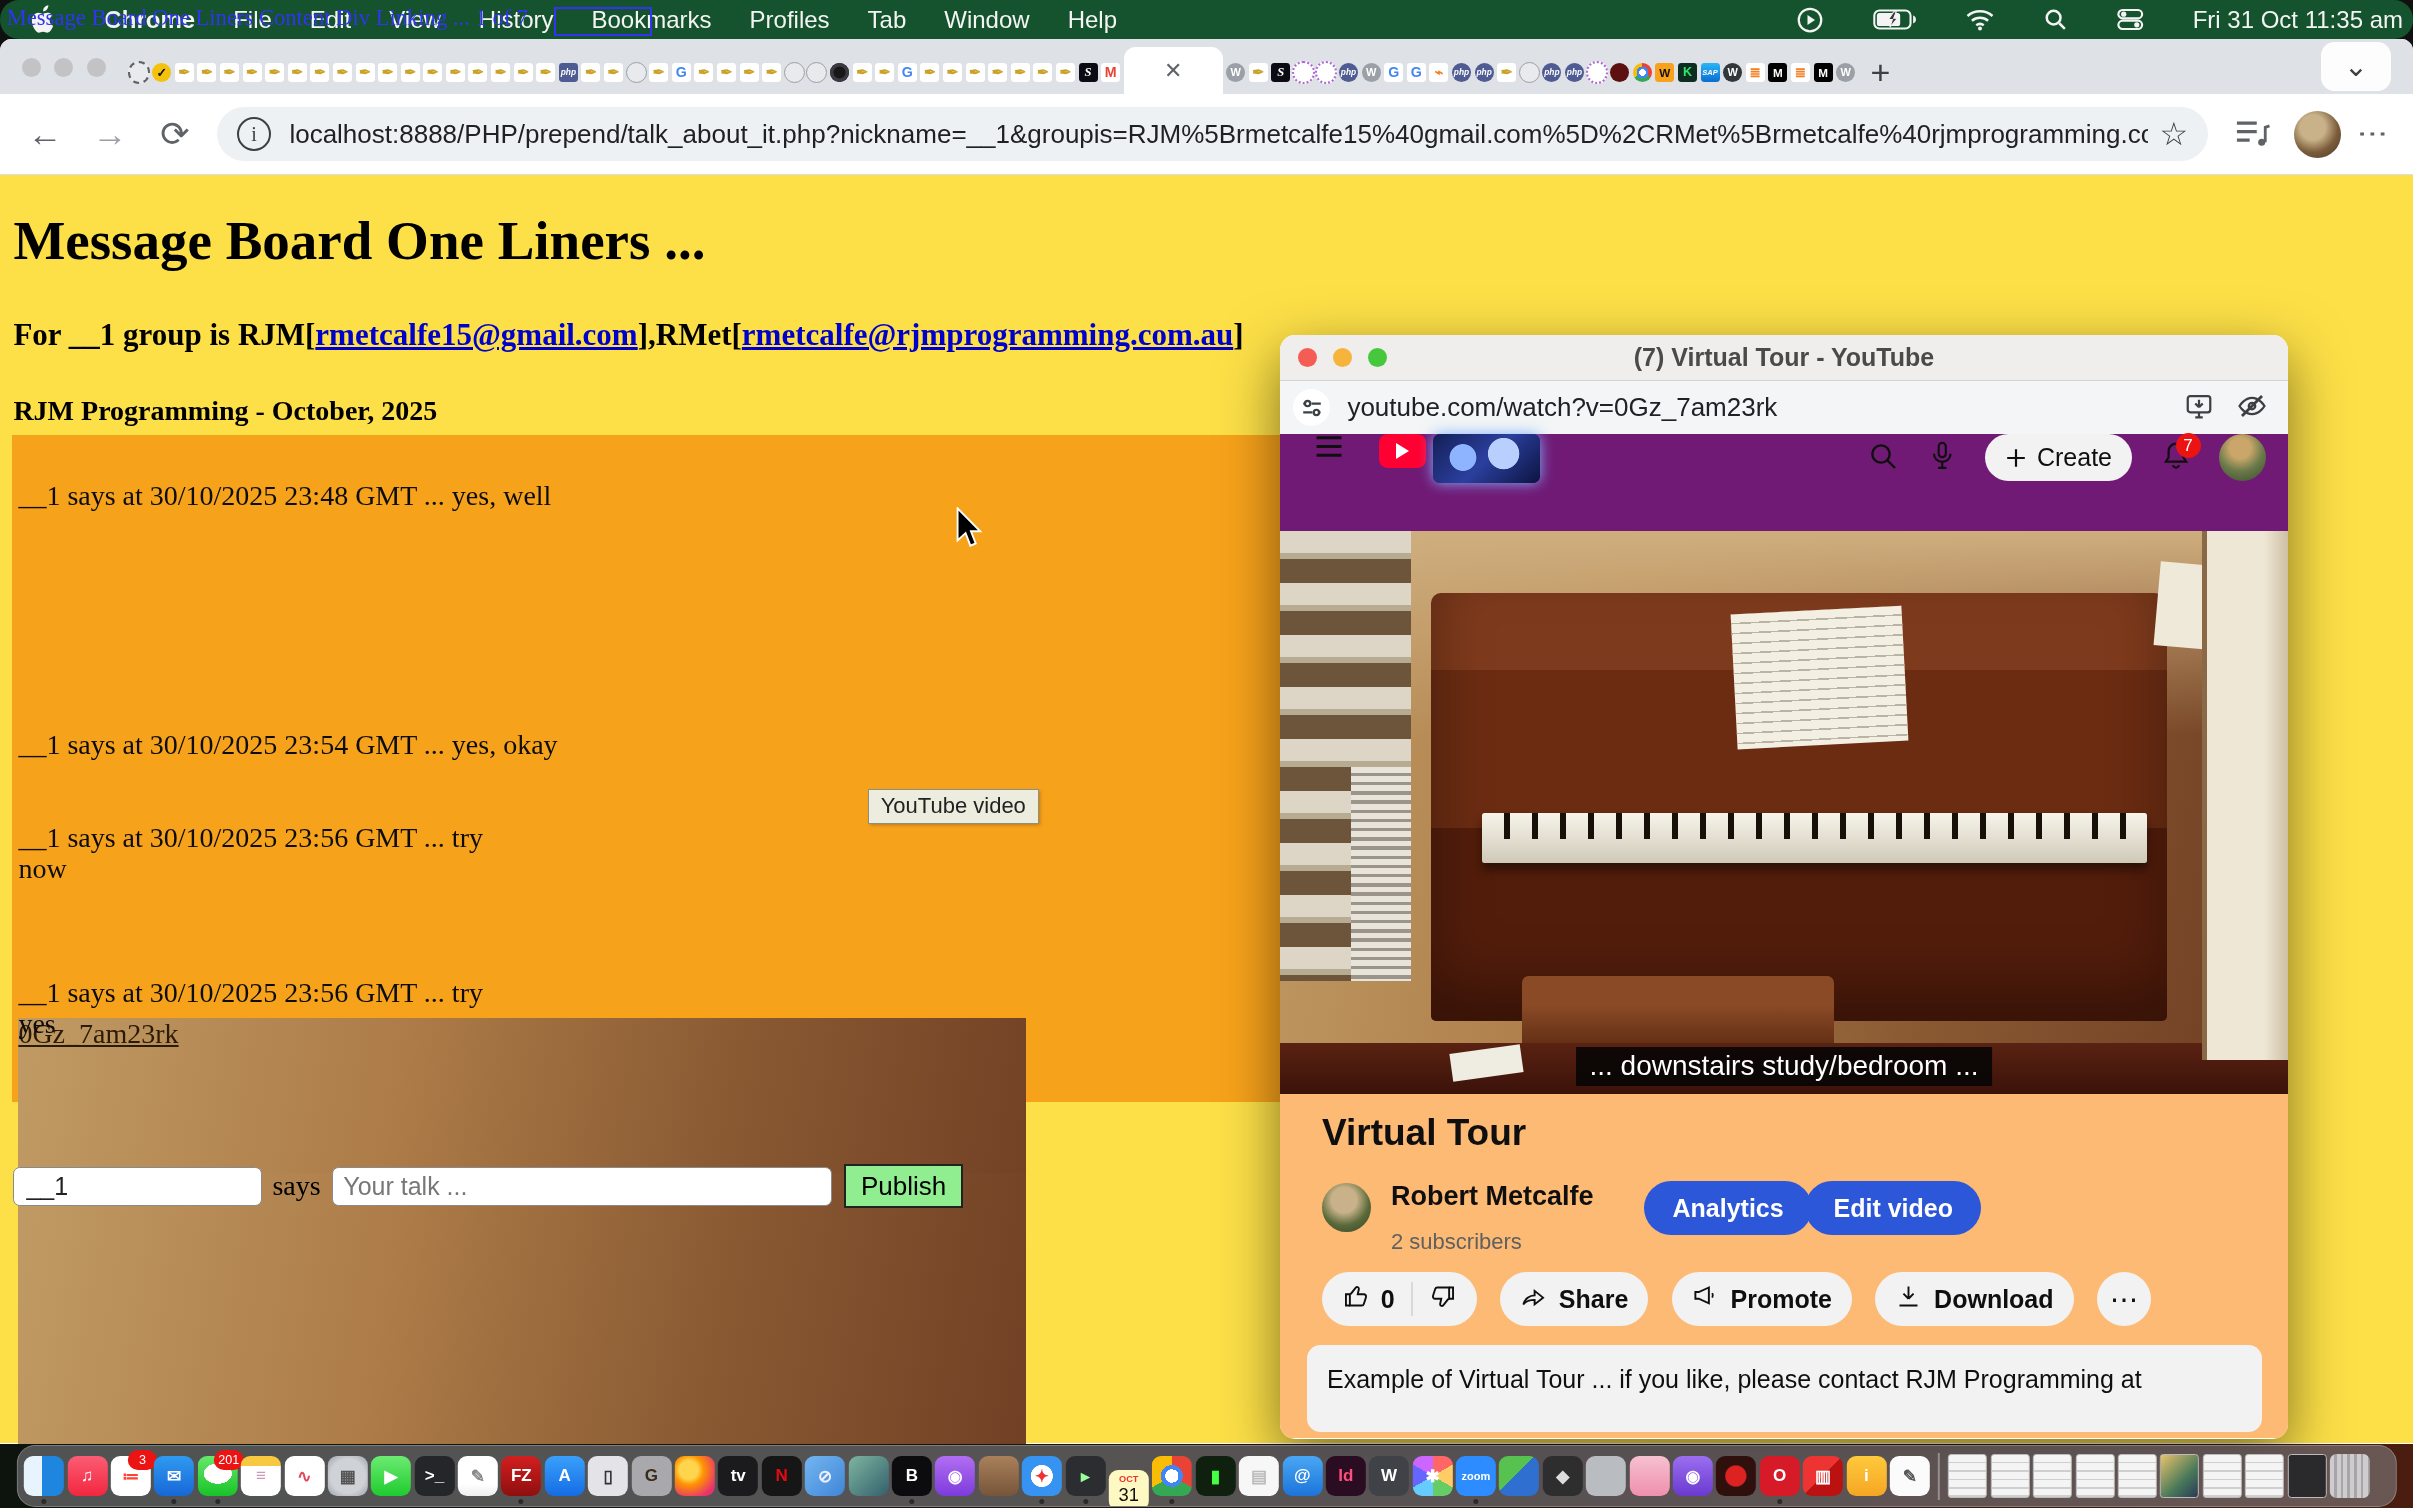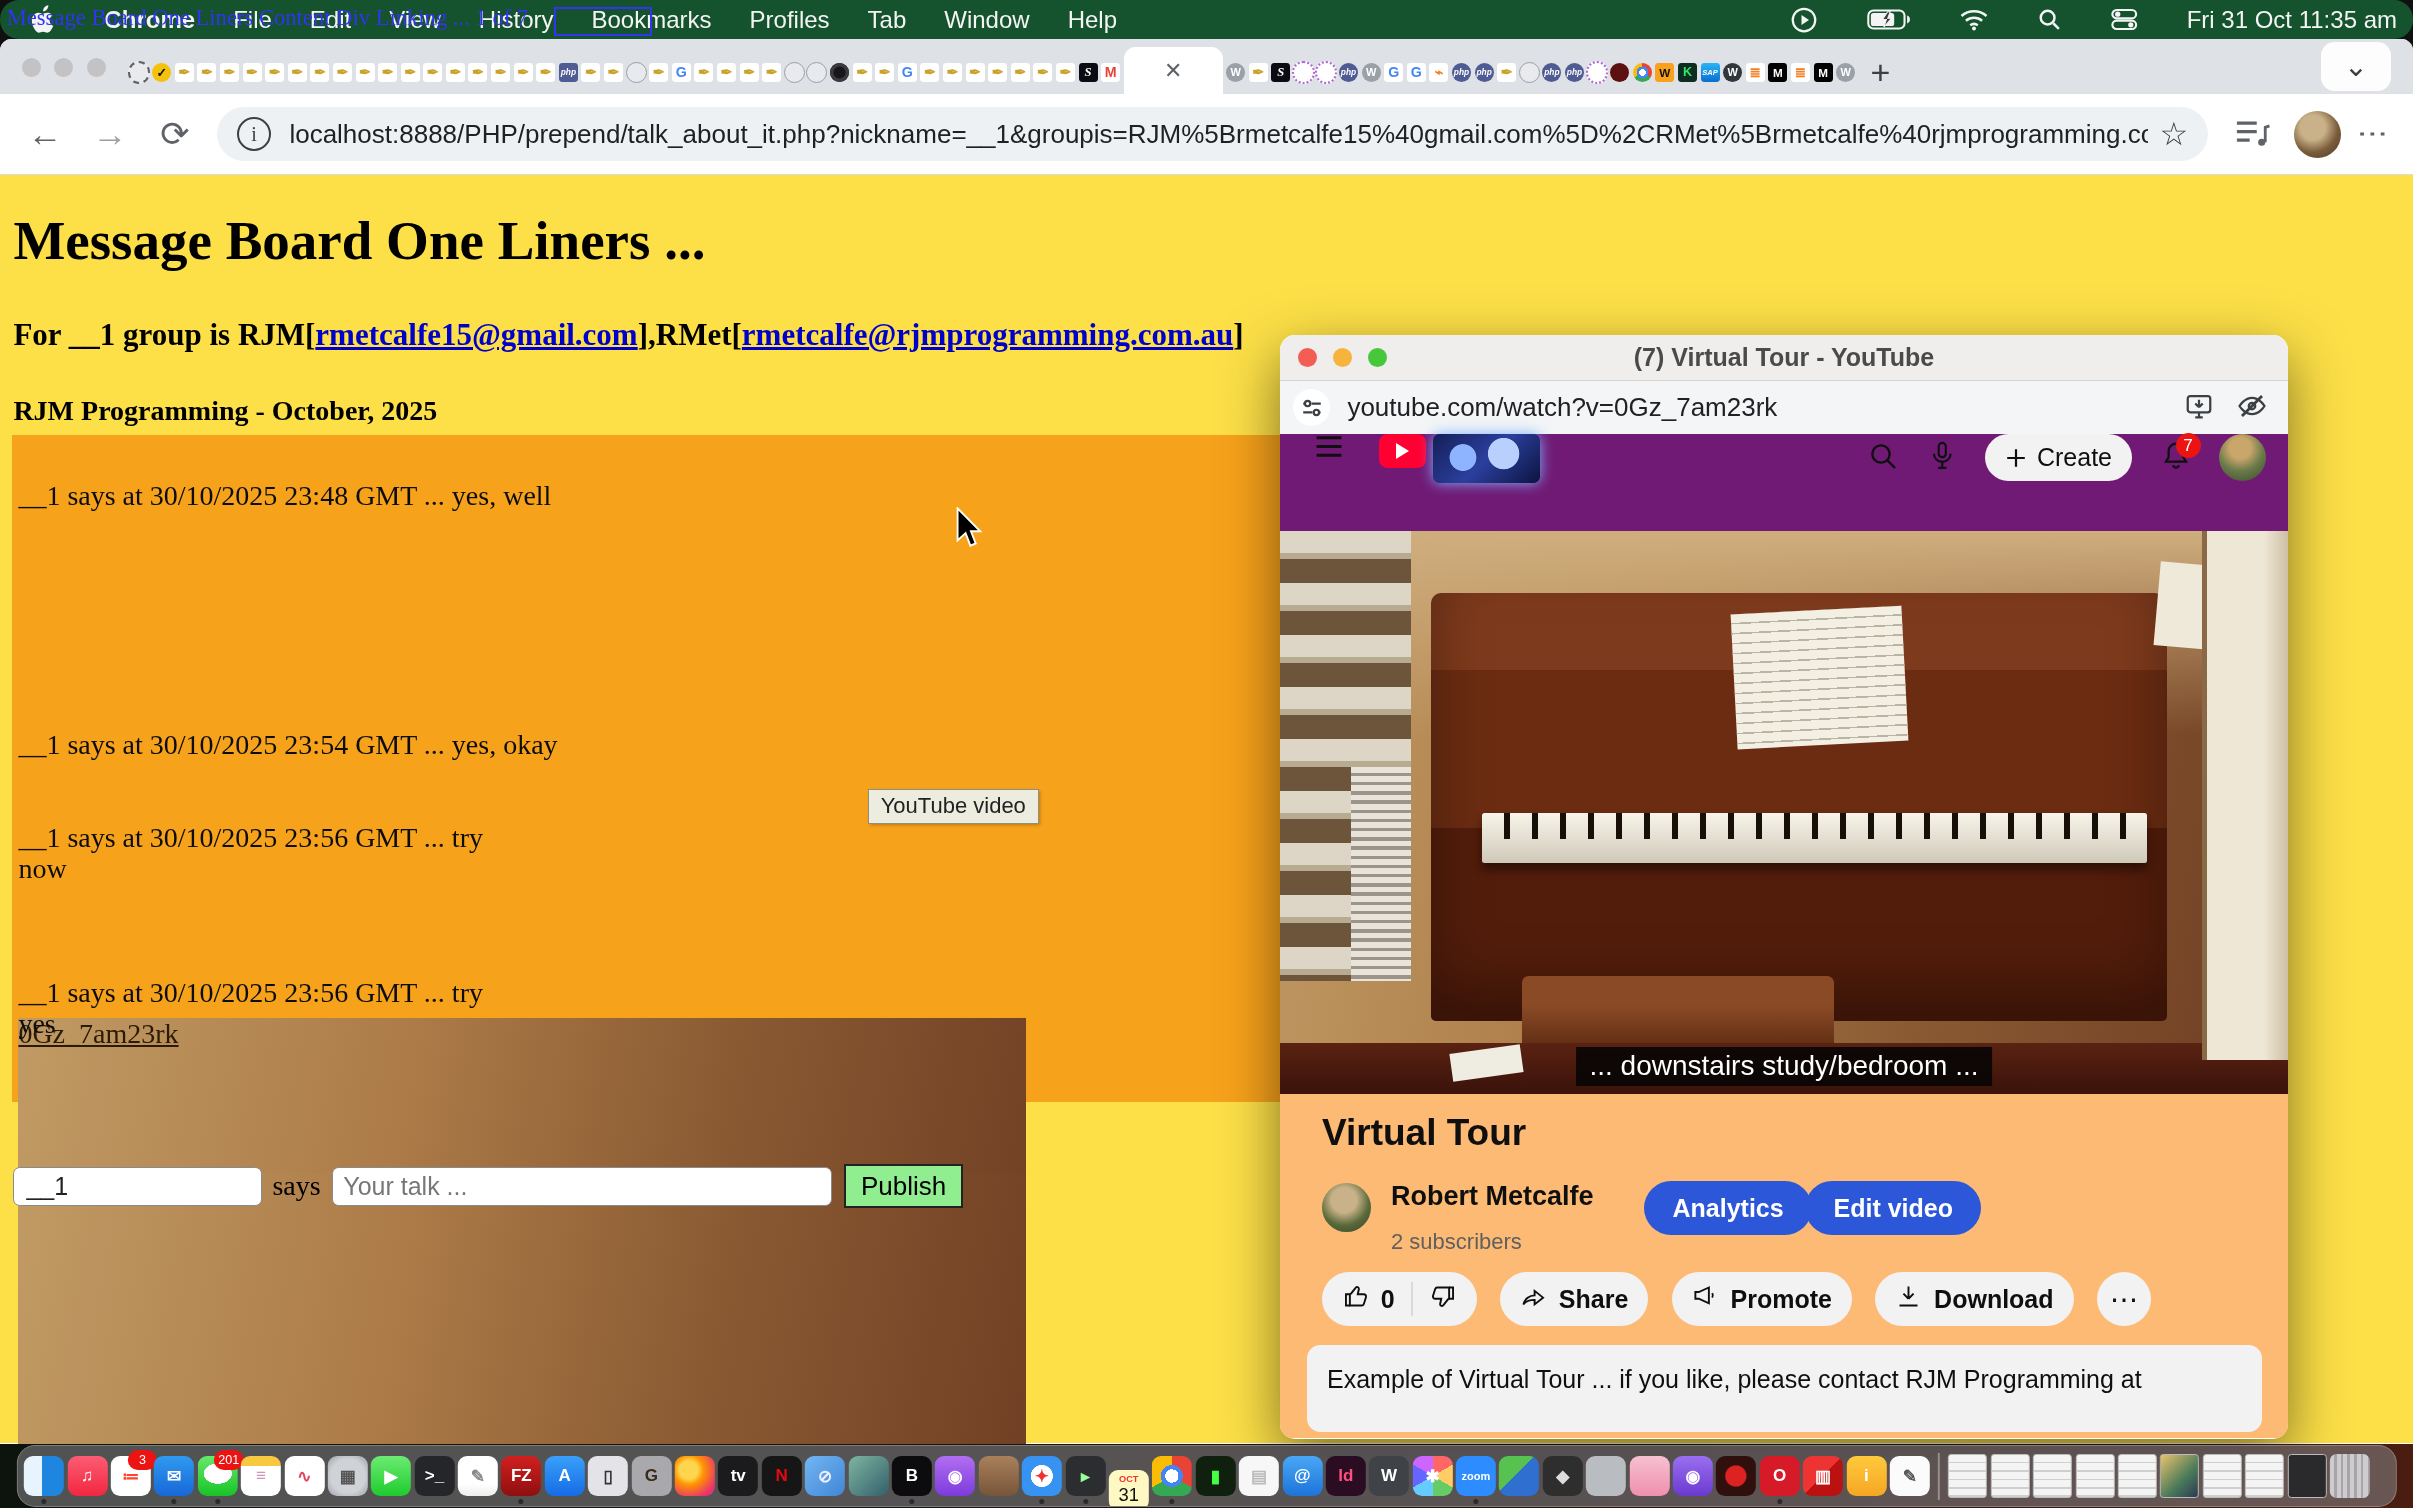--- a/index.html
+++ b/index.html
@@ -8,21 +8,21 @@
   :root{
     --board-bg:#F7A21B; --link-blue:#0000CC; --visited-link:#2B1A05;
     --publish-green:#90EE90; --accent-blue:#2B57D8; --badge-red:#EC1313;
   }
   
   .menubar{position:absolute;left:0;top:0;width:2413px;height:39px;background:#14532d;display:flex;align-items:center;color:#f4f4f4;font-size:24px;z-index:5;border-radius:19px;}
   .menubar .apple{margin-left:28.5px;display:flex;align-items:center;}
   .menu-items{display:flex;align-items:center;margin-left:32px;gap:0;}
   .menu-item{padding:0 19px;white-space:nowrap;}
   .menu-item.bold{font-weight:bold;}
-  .menu-right{margin-left:auto;display:flex;align-items:center;gap:48px;margin-right:16px;}
+  .menu-right{margin-left:auto;display:flex;align-items:center;gap:48px;margin-right:10px;}
   .menu-right svg{display:block;}
   .clock{font-size:24px;white-space:nowrap;}
   .overlay-title{position:absolute;left:6.7px;top:5px;color:#3234f0;font-family:"Liberation Serif",serif;font-size:22.6px;z-index:6;white-space:nowrap;}
   .focus-box{position:absolute;left:554px;top:6.7px;width:94px;height:25px;border:2.5px solid #3234f0;z-index:6;}
   
   .bwindow{position:absolute;left:0;top:39px;width:2413px;height:1405px;background:#fff;border-radius:11.7px 11.7px 0 0;z-index:1;overflow:hidden;}
   .tabstrip{position:relative;height:55px;background:#dee1e6;display:flex;align-items:flex-end;}
   .lights{display:flex;gap:13.4px;margin:0 22px 17px 22px;}
   .light{width:19px;height:19px;border-radius:50%;background:#c3c3c6;}
   .tabs{display:flex;align-items:flex-end;height:55px;}

